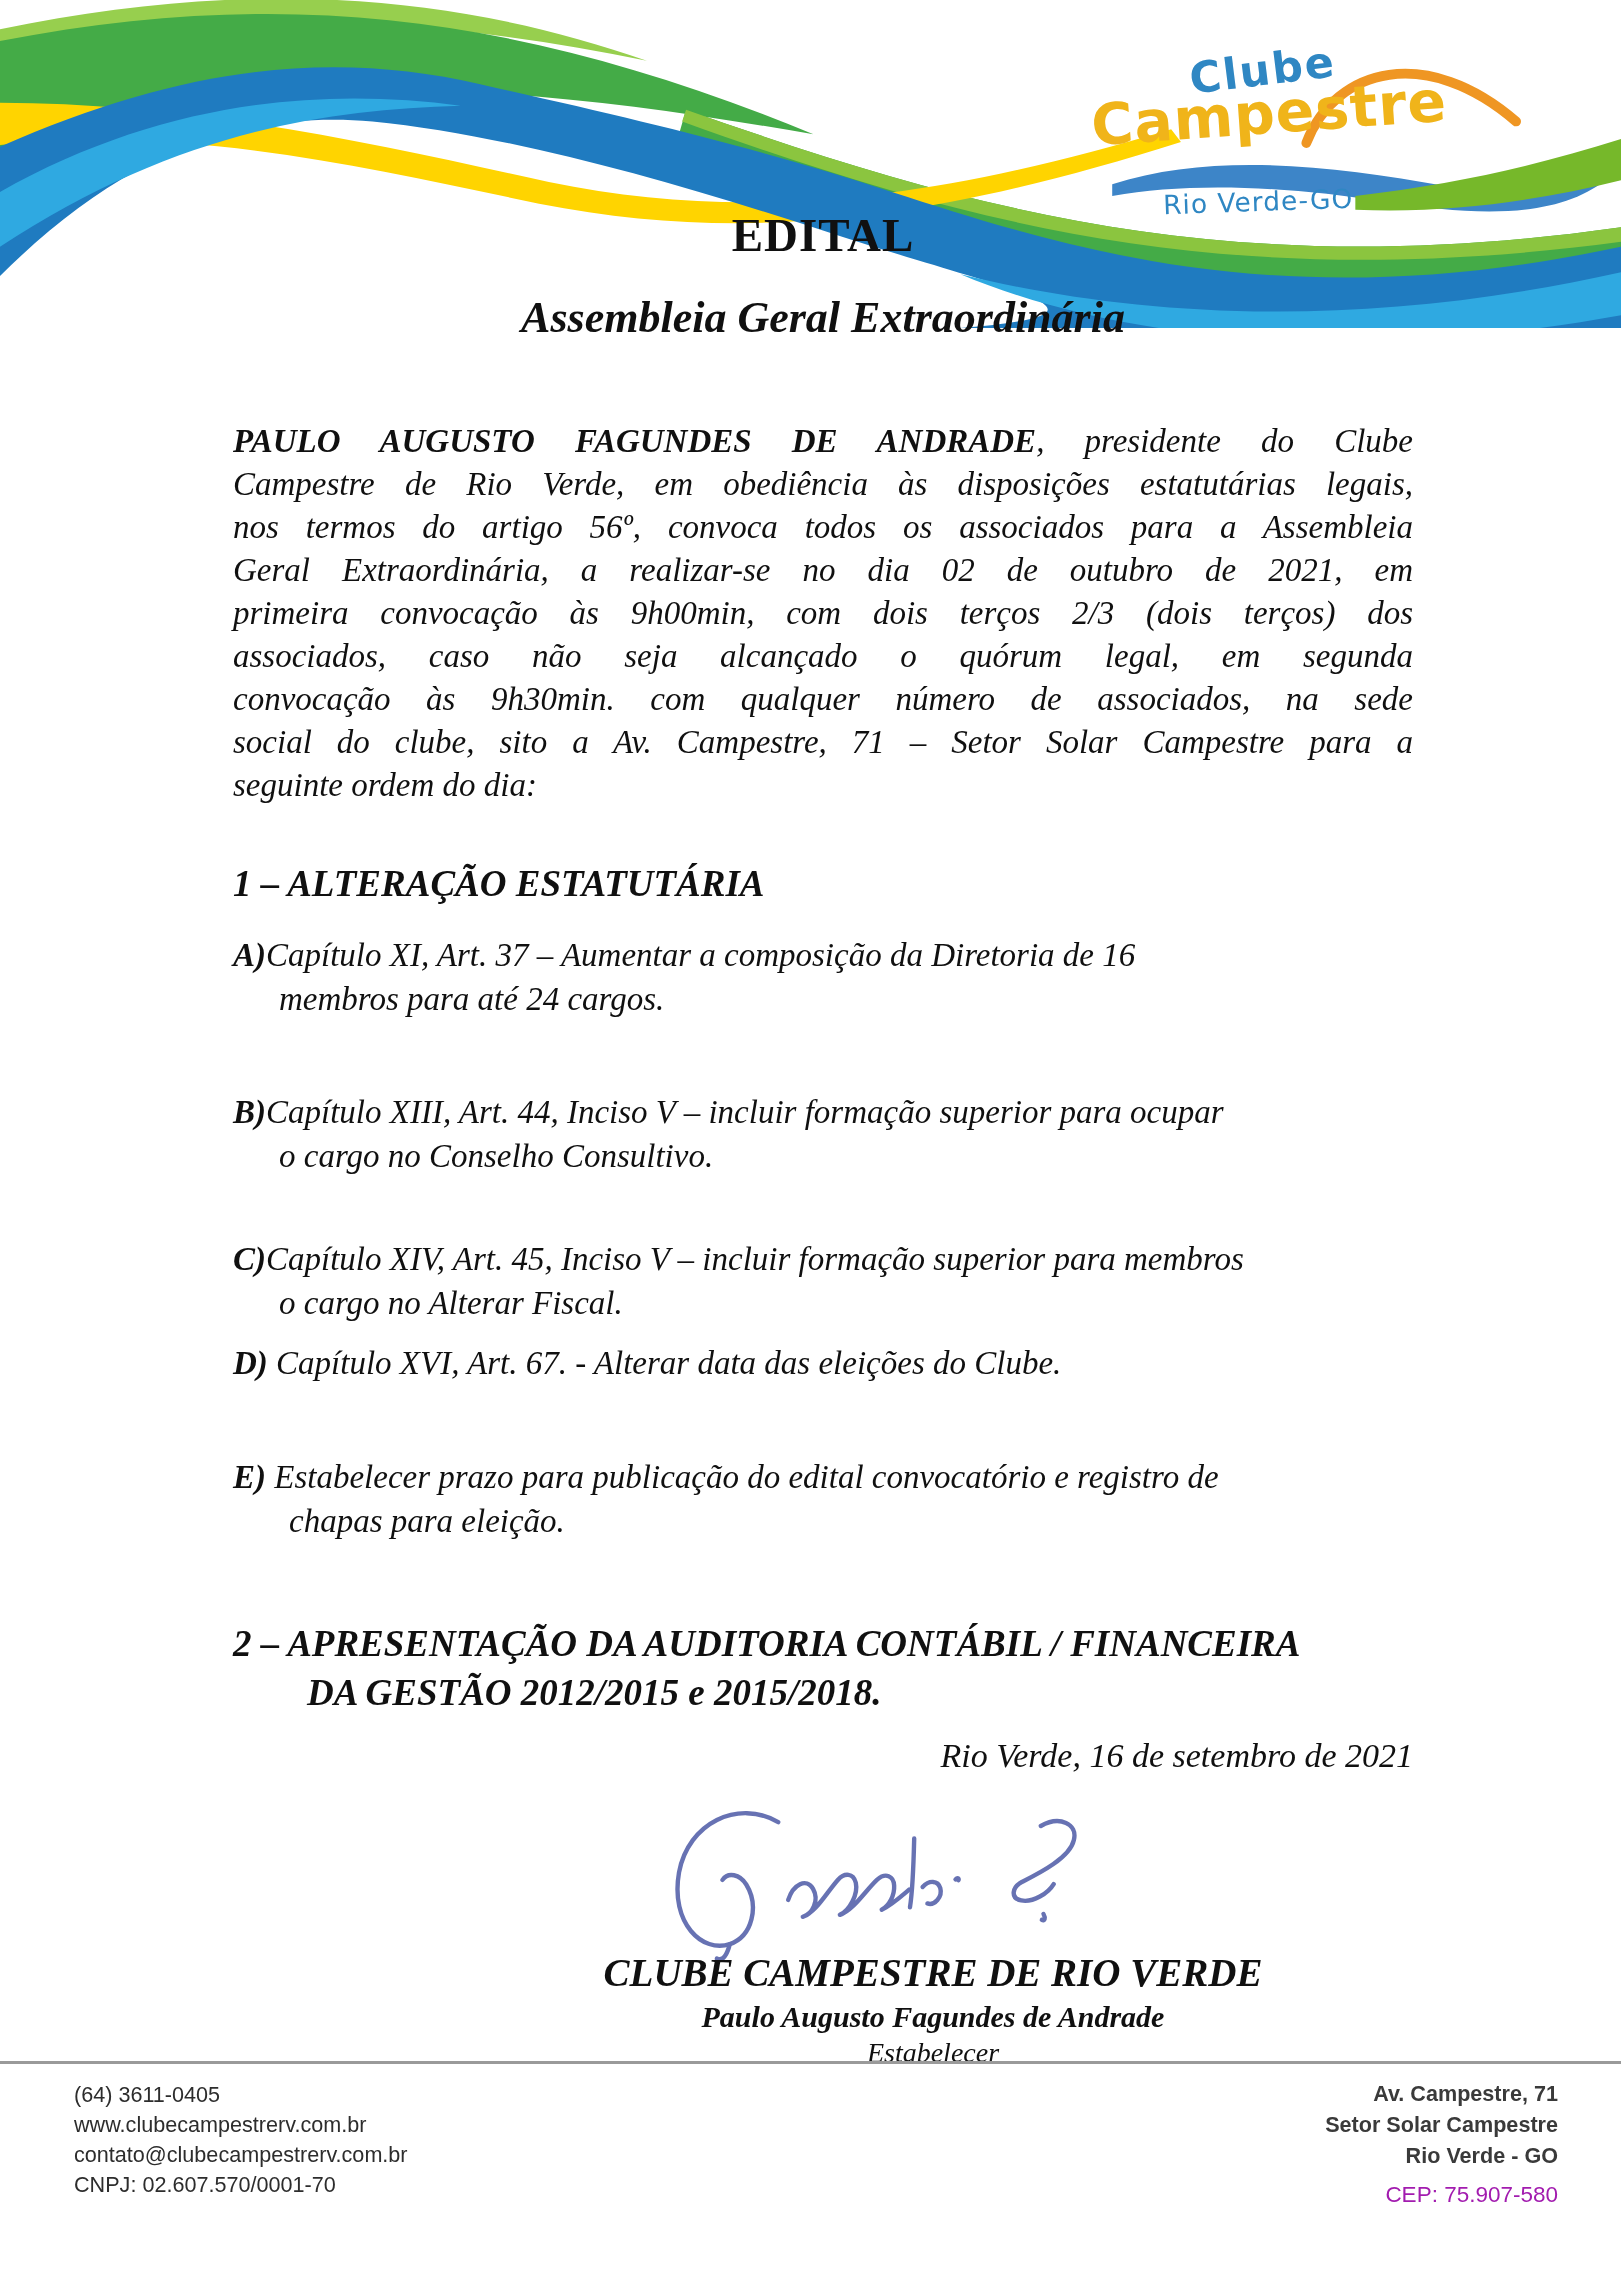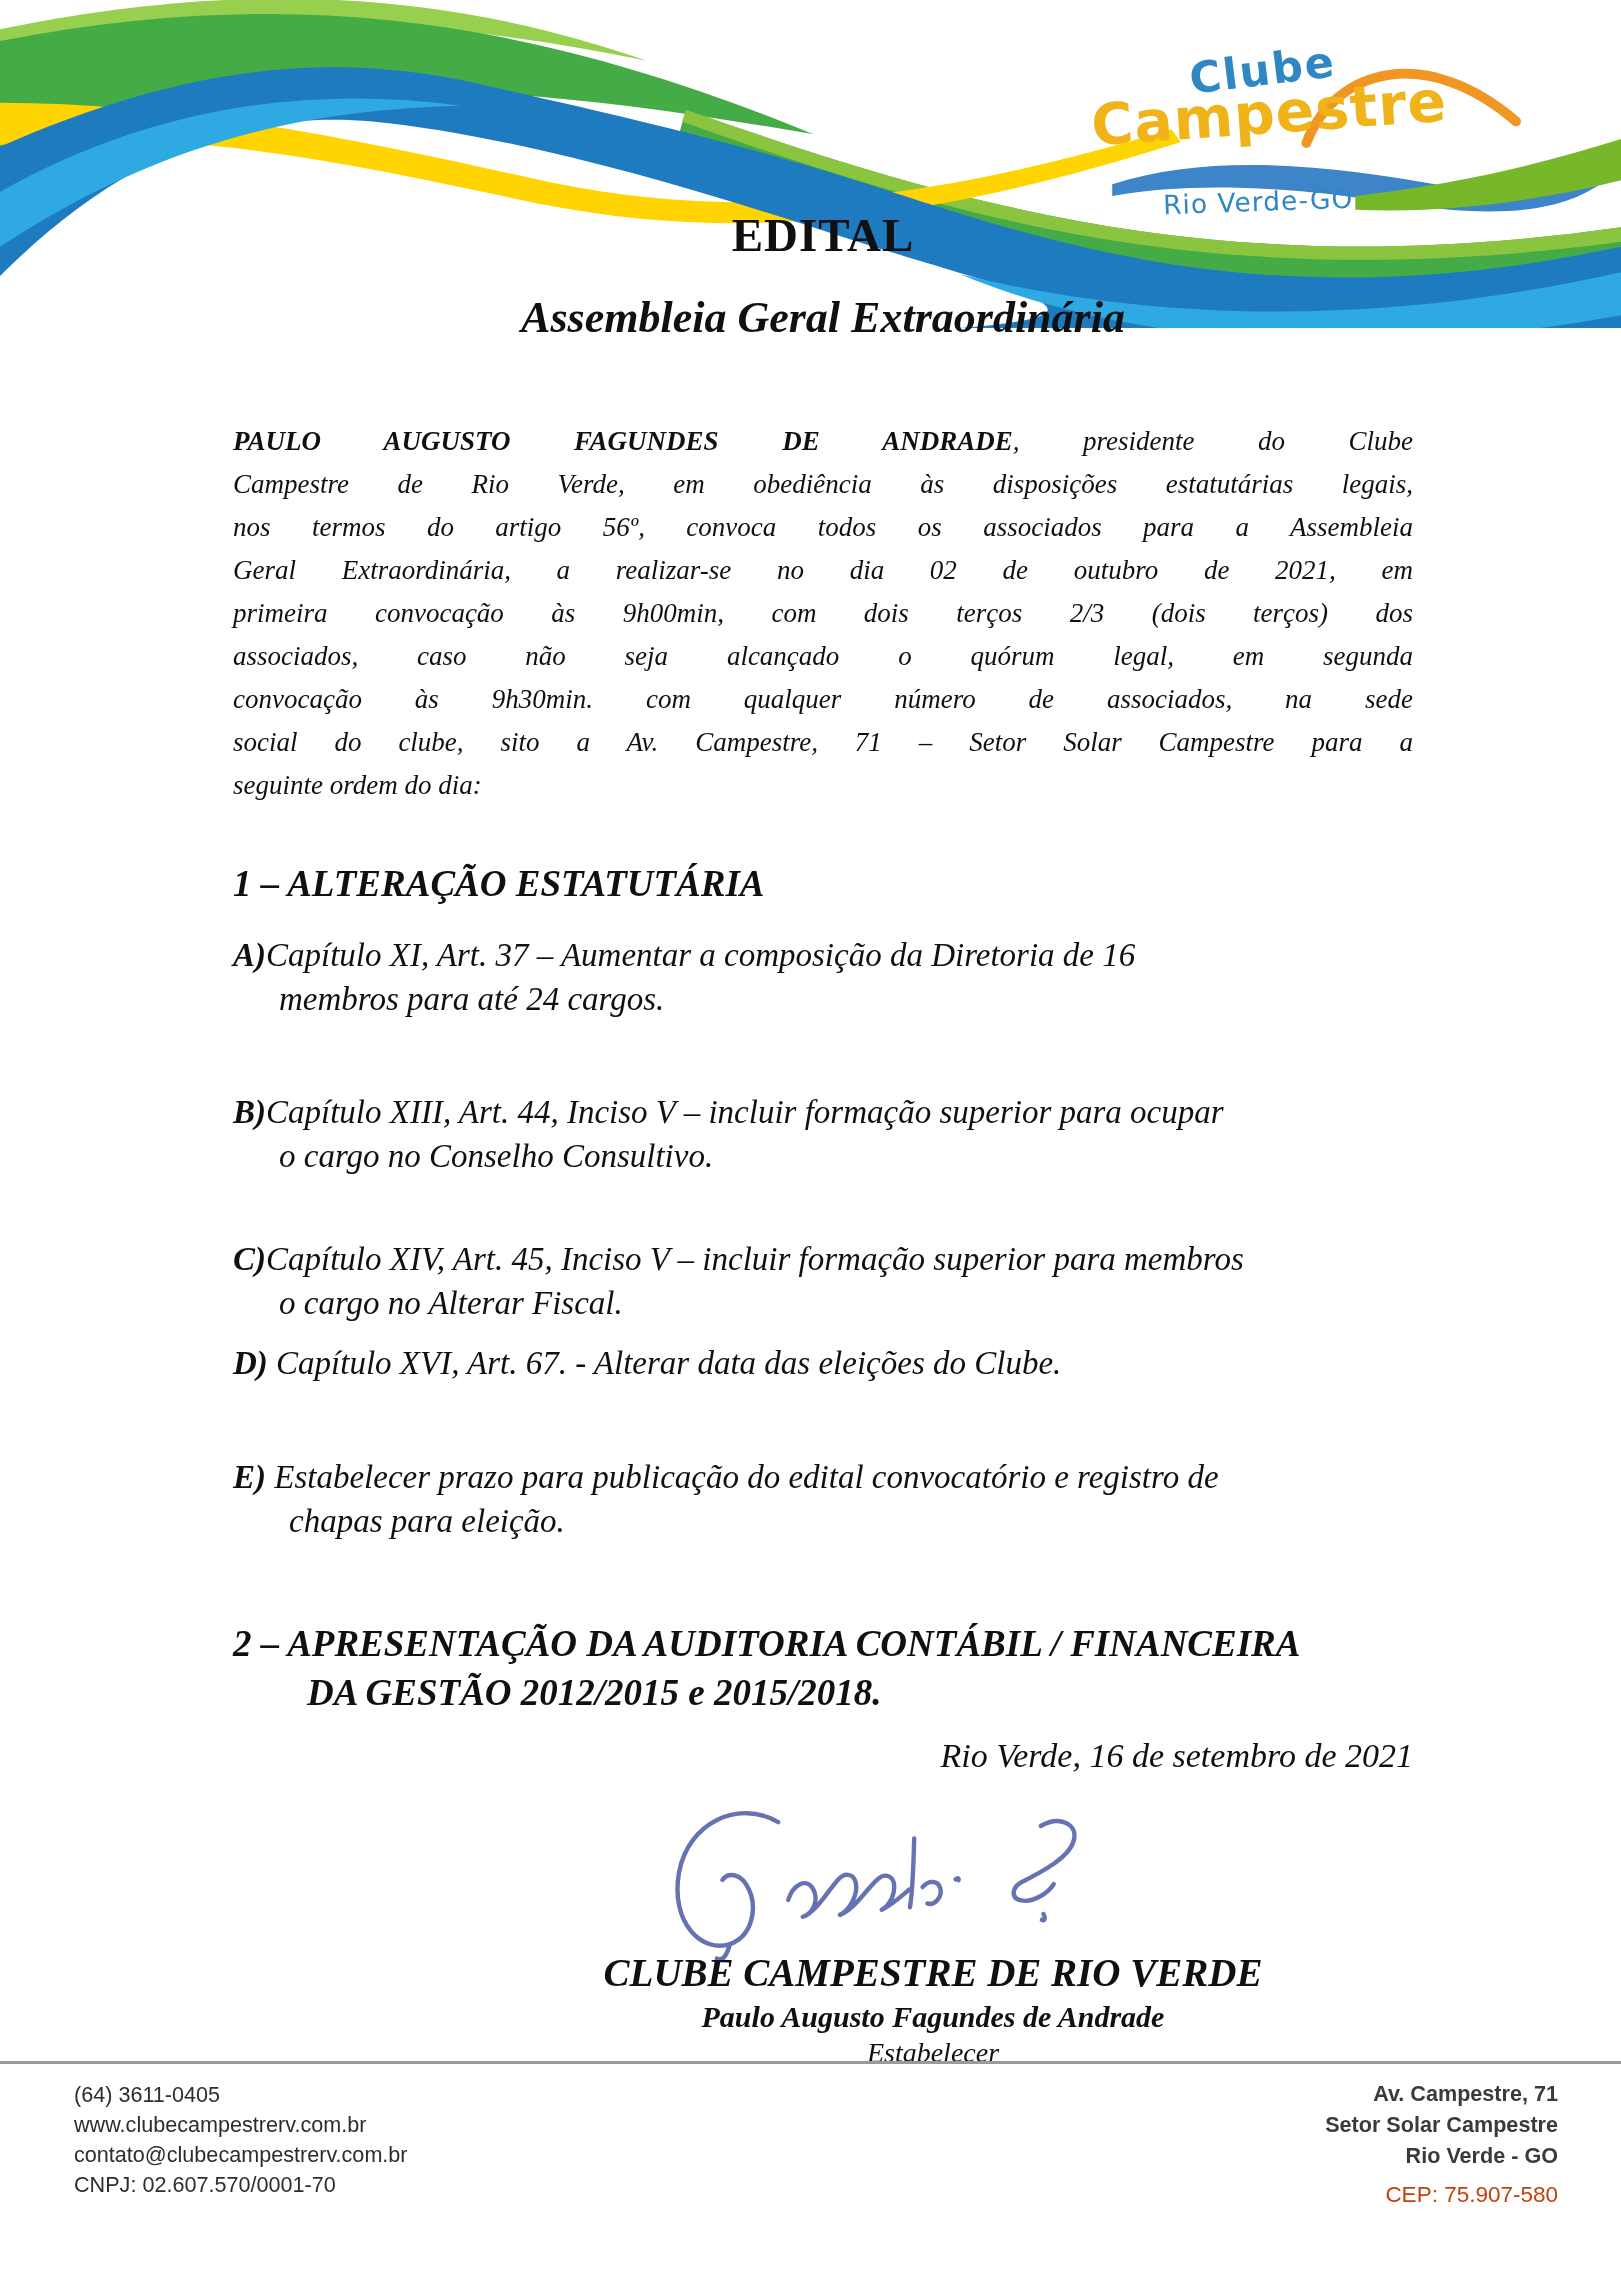--- a/index.html
+++ b/index.html
@@ -38,21 +38,21 @@
     position:absolute;left:233px;top:208px;width:1180px;
     text-align:center;font-weight:bold;font-size:47px;
     letter-spacing:1px;
   }
   .subtitle{
     position:absolute;left:233px;top:292px;width:1180px;
     text-align:center;font-weight:bold;font-style:italic;font-size:44px;
   }
   .para{
     position:absolute;left:233px;top:420px;width:1180px;
-    font-style:italic;font-size:27px;line-height:43px;
+    font-style:italic;font-size:33px;line-height:43px;
   }
   .jline{text-align:justify;text-align-last:justify;white-space:nowrap;}
   .jline.last{text-align-last:left;}
   .bold{font-weight:bold;}
   .sec-heading{
     position:absolute;left:233px;width:1274px;
     font-weight:bold;font-style:italic;font-size:37px;line-height:49px;
     white-space:nowrap;
   }
   .item{
@@ -82,21 +82,21 @@
     font-size:21.6px;line-height:30px;color:#2d2d2d;
   }
   .footer-right{
     position:absolute;left:1078px;top:2078px;width:480px;
     text-align:right;font-family:"Liberation Sans","DejaVu Sans",sans-serif;
     font-size:21.6px;line-height:31px;font-weight:bold;color:#3a3a3a;
   }
   .footer-cep{
     position:absolute;left:1078px;top:2182px;width:480px;
     text-align:right;font-family:"Liberation Sans","DejaVu Sans",sans-serif;
-    font-size:22.5px;color:#c2410c;font-weight:normal;
+    font-size:22.5px;color:#a21caf;font-weight:normal;
   }
 </style>
 </head>
 <body>
 
 <div class="page">
 
   <svg class="header-svg" viewBox="0 0 1654 335" preserveAspectRatio="none" aria-hidden="true">
 
     <path d="M0,30 C250,-22 460,-8 660,62 C460,20 250,6 0,56 Z" fill="#97cf4e"></path>

